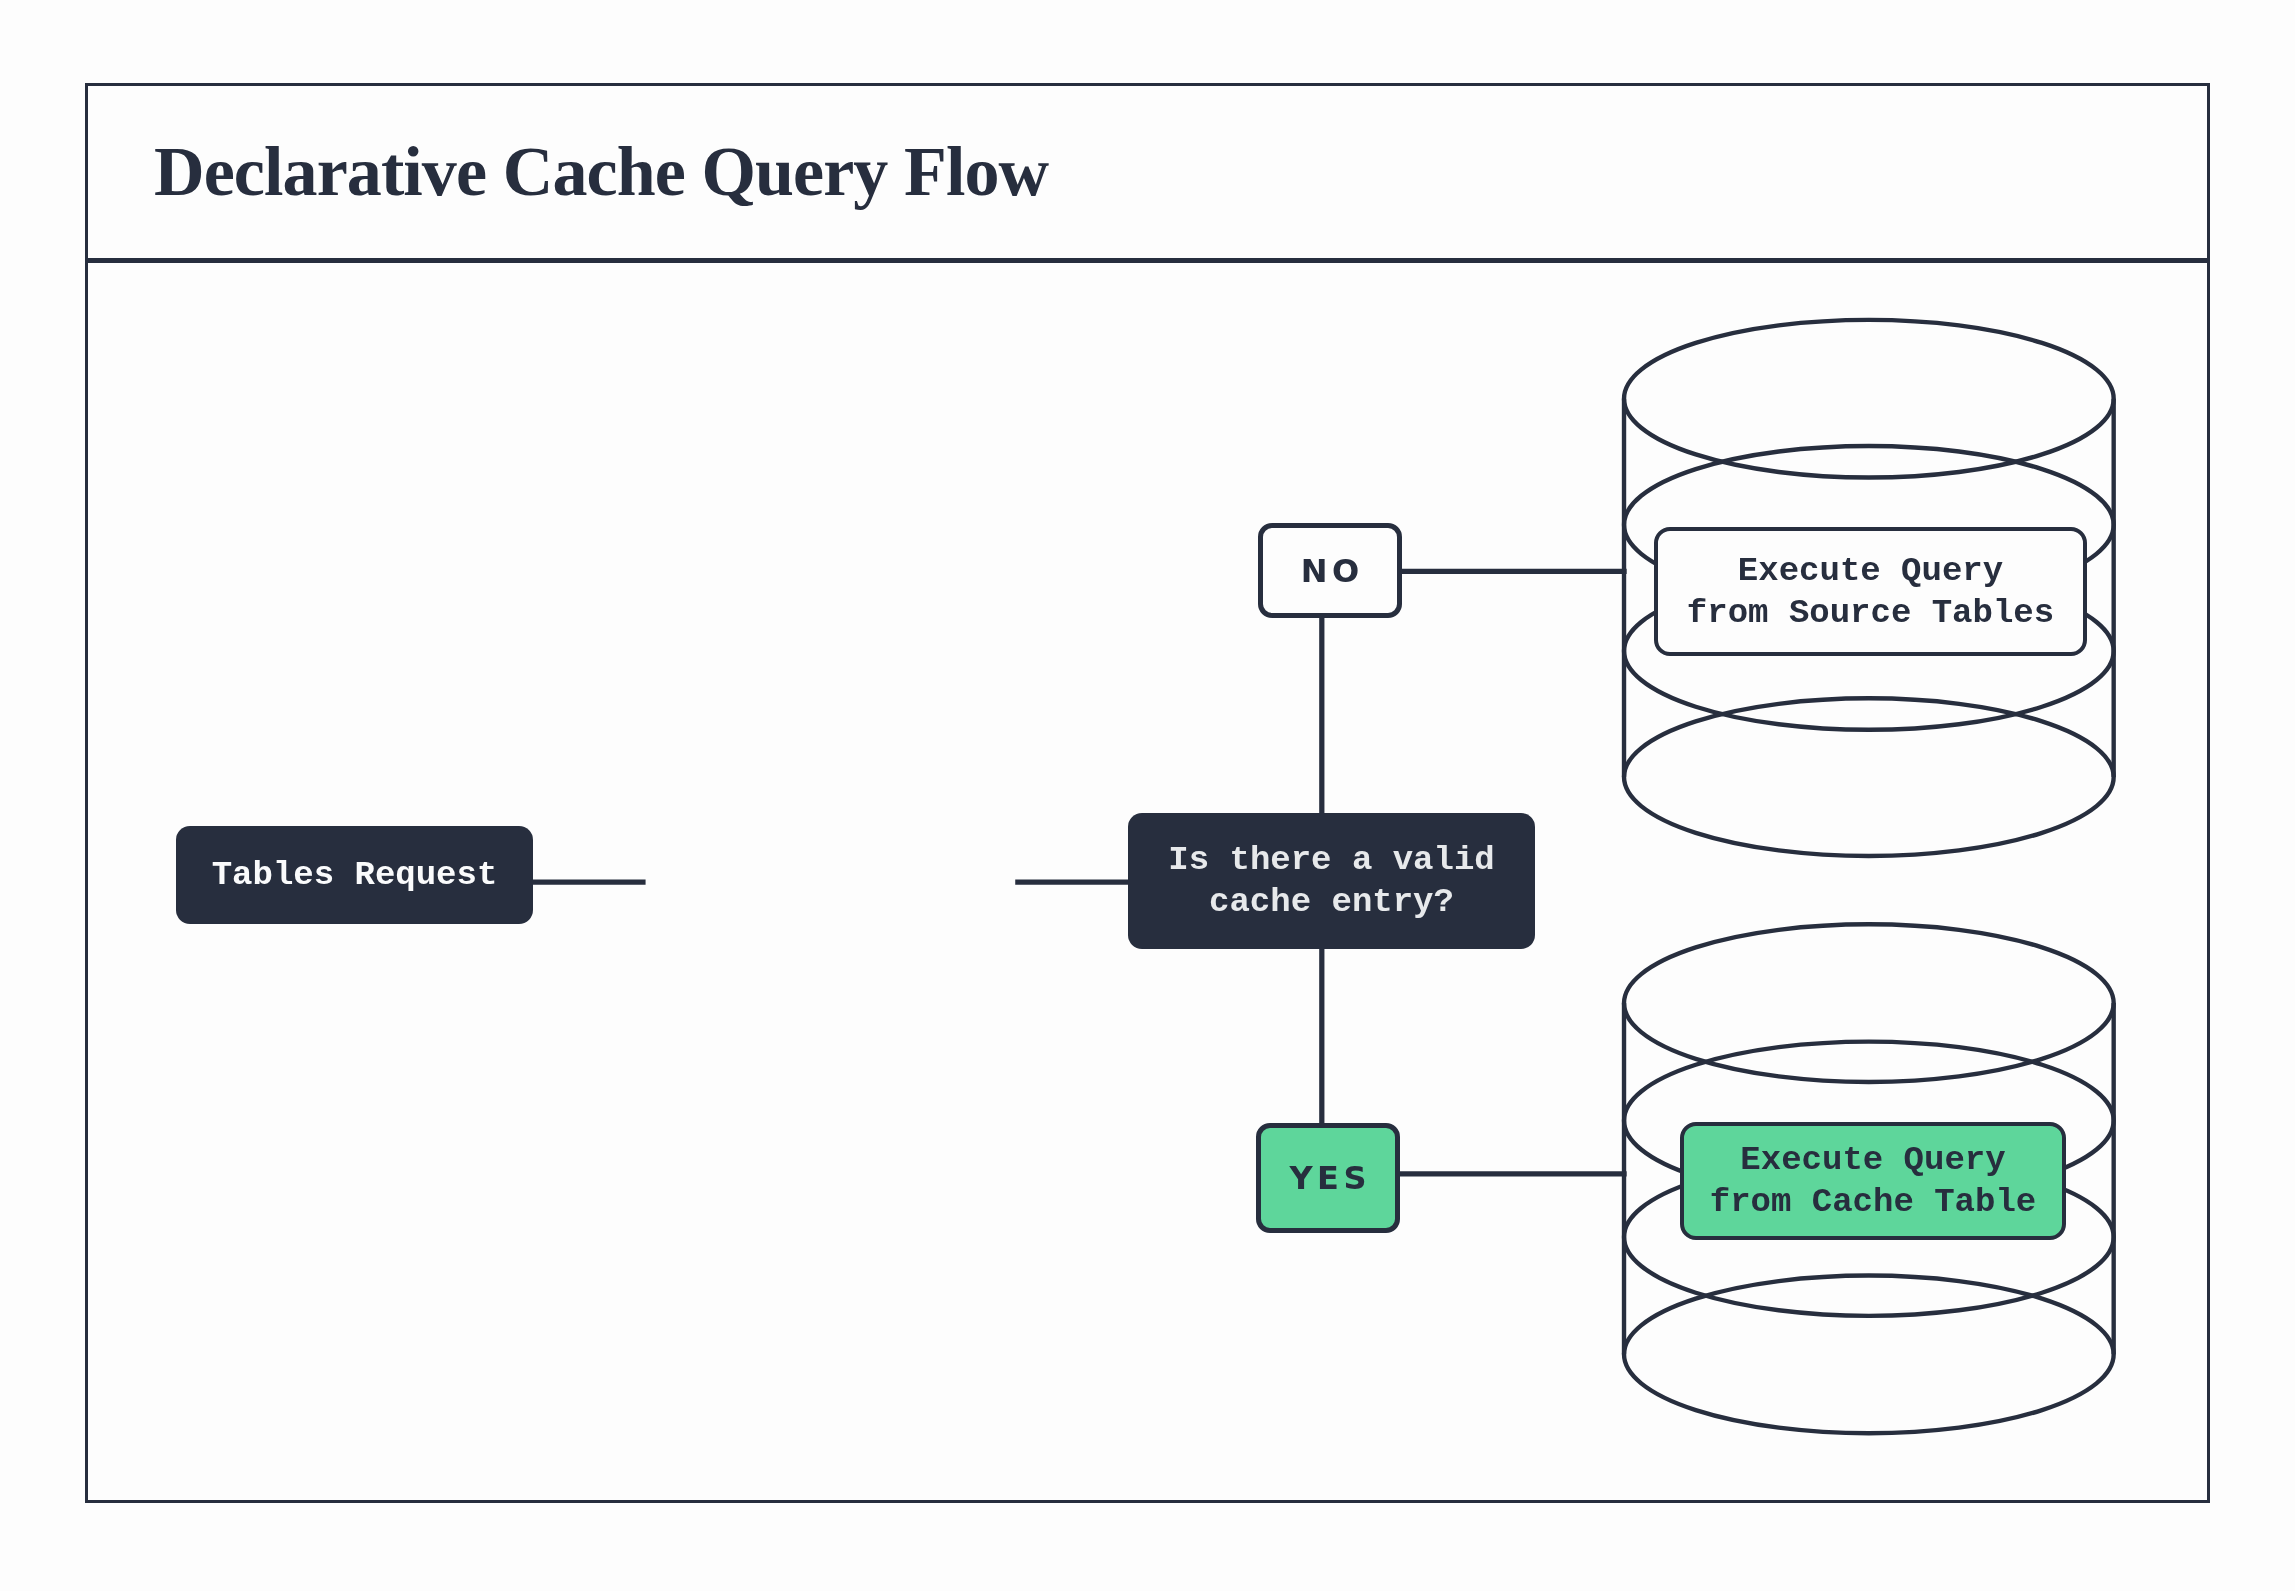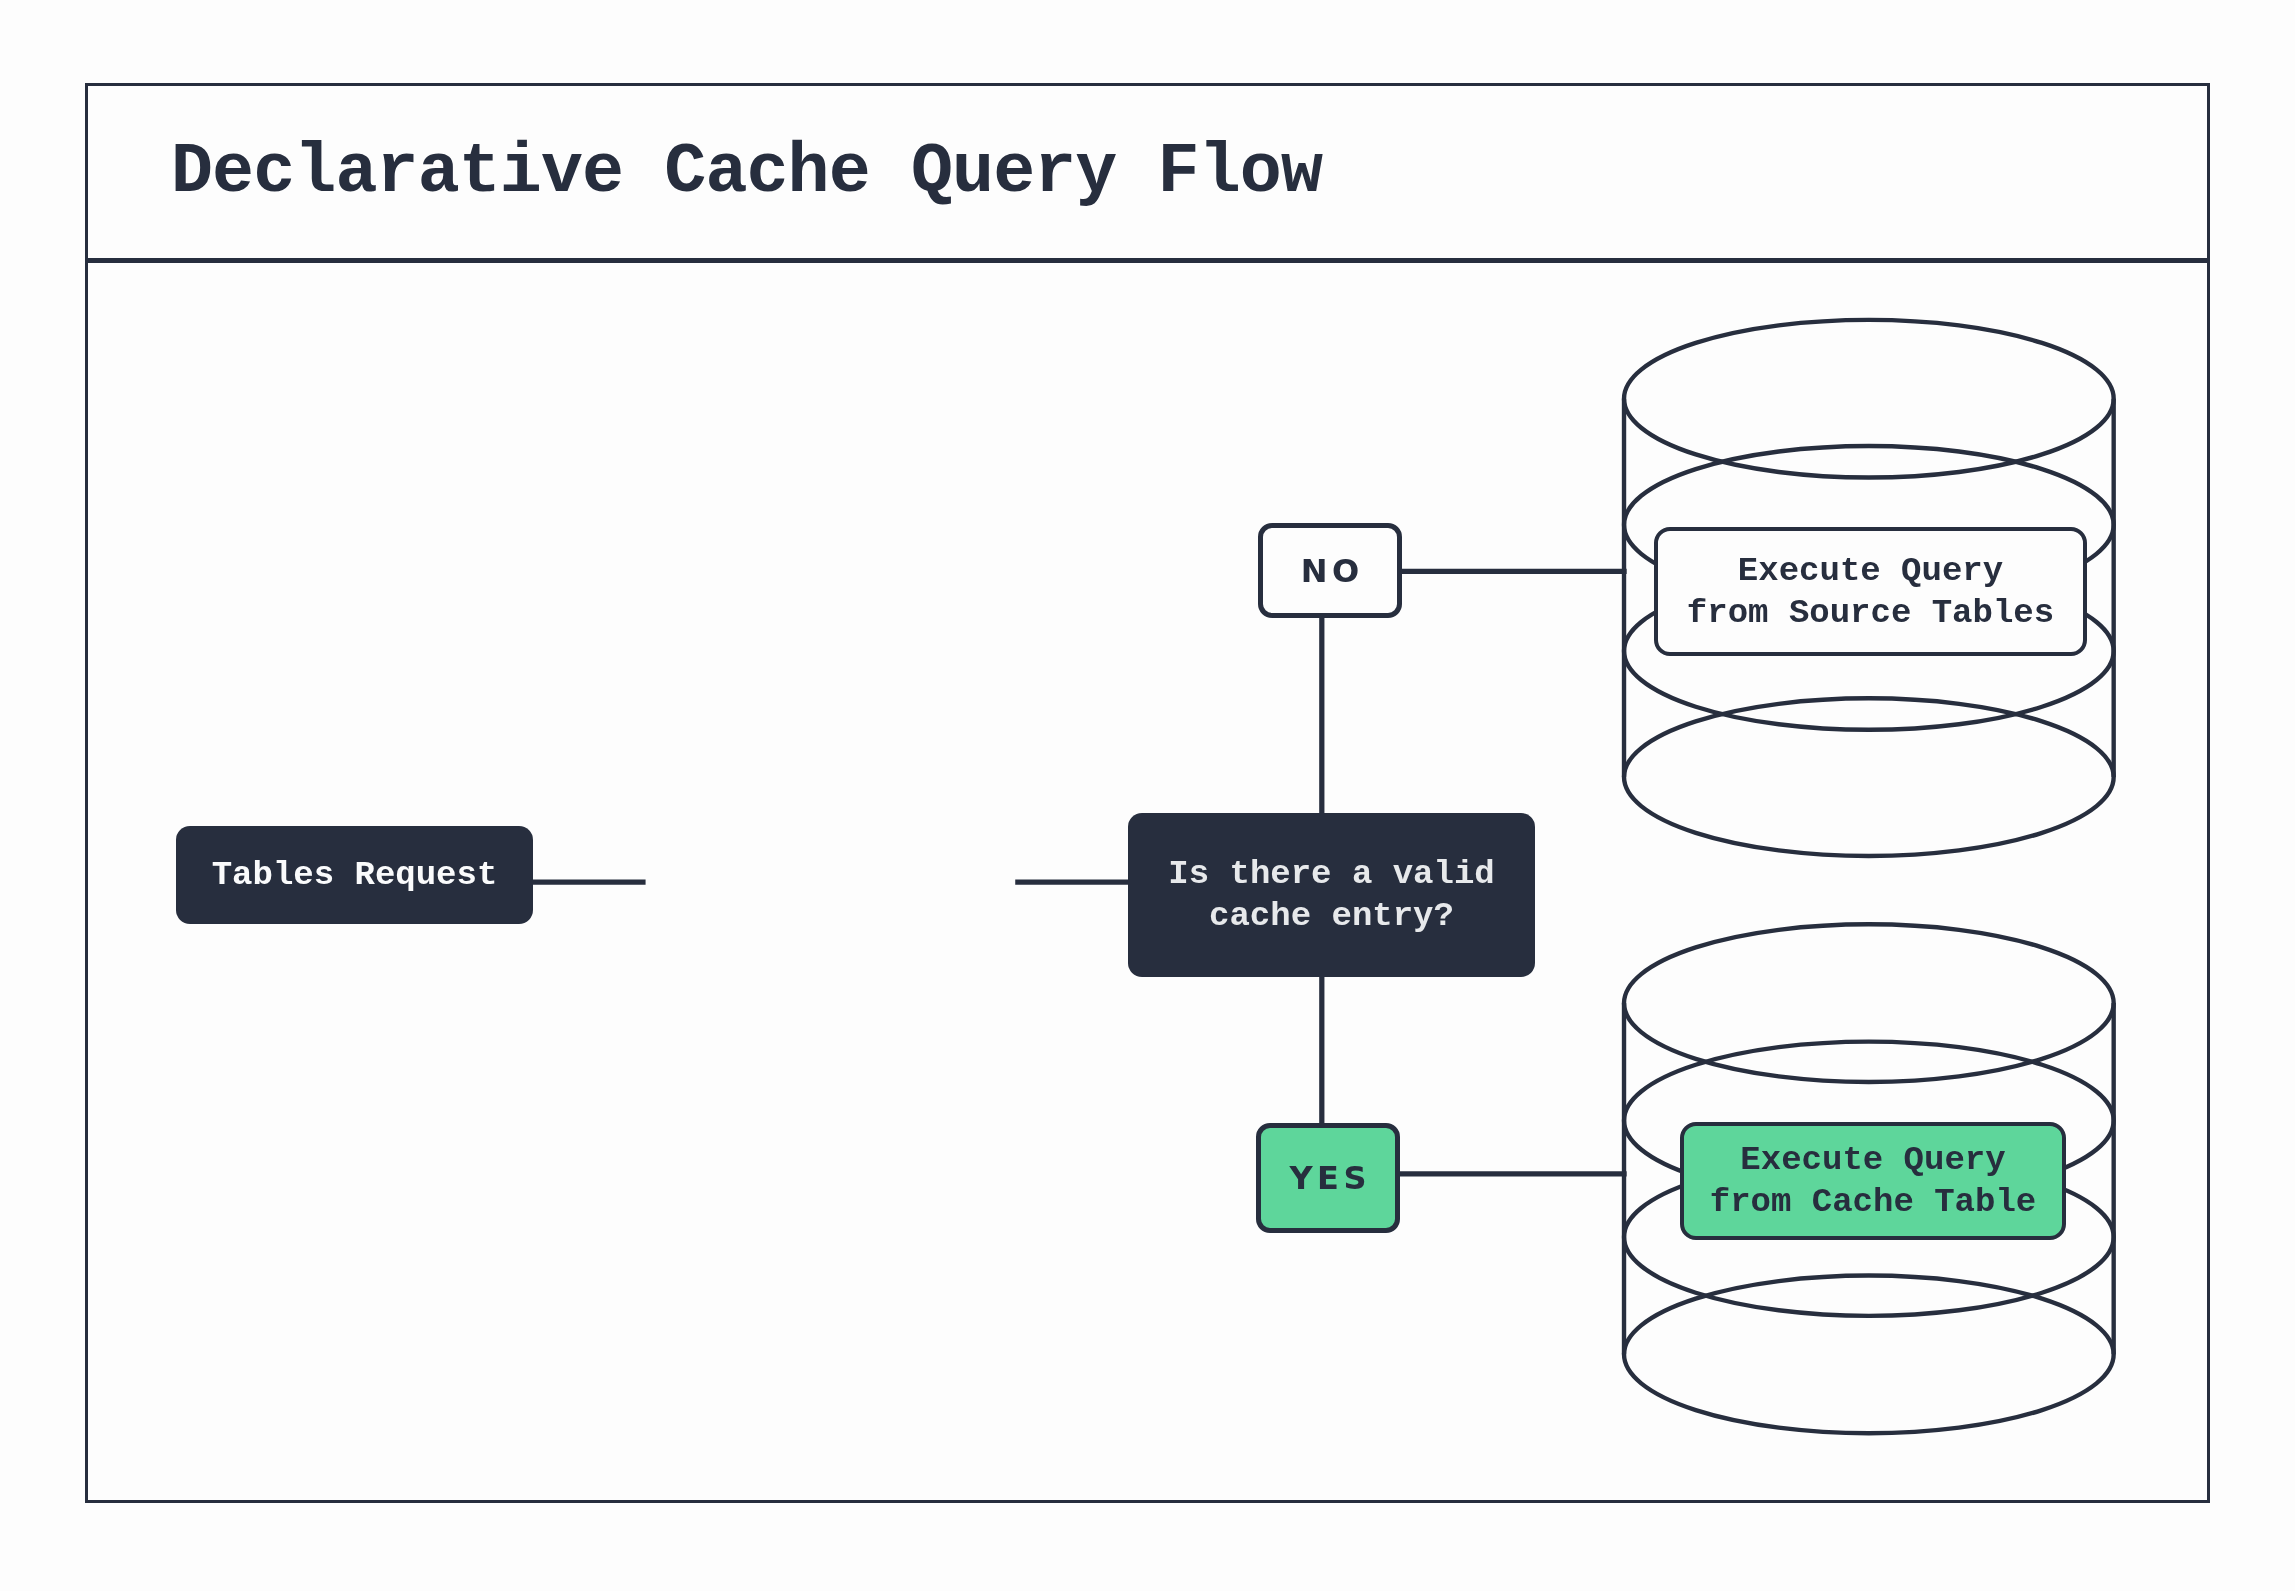--- a/index.html
+++ b/index.html
@@ -29,26 +29,26 @@
     position: absolute;
     left: 0; top: 0;
     width: 100%;
     height: 172px;
     border-bottom: 5.3px solid #272e3e;
     box-sizing: content-box;
     display: flex;
     align-items: center;
   }
   .title {
-    font-family: Liberation Mono, monospace;
+    font-family: Liberation Serif, serif;
     font-weight: 700;
     font-size: 70px;
     letter-spacing: -0.9px;
     color: #272e3e;
-    padding-left: 83px;
+    padding-left: 66px;
     white-space: nowrap;
   }
   svg.layer {
     position: absolute;
     left: 0; top: 0;
     z-index: 1;
   }
   .node {
     position: absolute;
     box-sizing: border-box;
@@ -68,21 +68,21 @@
   .node.paper  { background: #fdfdfd; color: #272e3e; border: 5.3px solid #272e3e; border-radius: 16px; }
   .node.tag {
     font-family: "DejaVu Sans", sans-serif;
     font-size: 32px;
     letter-spacing: 4.4px;
     text-indent: 4.4px;
     border-radius: 14px;
   }
   #node-query-request   { left: 176px;  top: 826px;  width: 357px; height: 98px; color: #fafbfc; }
   #node-check-cache     { left: 642px;  top: 813px;  width: 377px; height: 135px; }
-  #node-decision        { left: 1128px; top: 813px;  width: 407px; height: 164px; text-align: center; }
+  #node-decision        { left: 1128px; top: 813px;  width: 407px; height: 136px; text-align: center; }
   #node-no              { left: 1258px; top: 523px;  width: 144px; height: 95px; }
   #node-yes             { left: 1256px; top: 1123px; width: 144px; height: 110px; }
   #label-source-db      { left: 1654px; top: 527px;  width: 433px; height: 129px; border-width: 4.4px; }
   #label-cache-db       { left: 1680px; top: 1122px; width: 386px; height: 118px; border-width: 4.4px; }
 </style>
 </head>
 <body>
 
 <div class="canvas">
 

